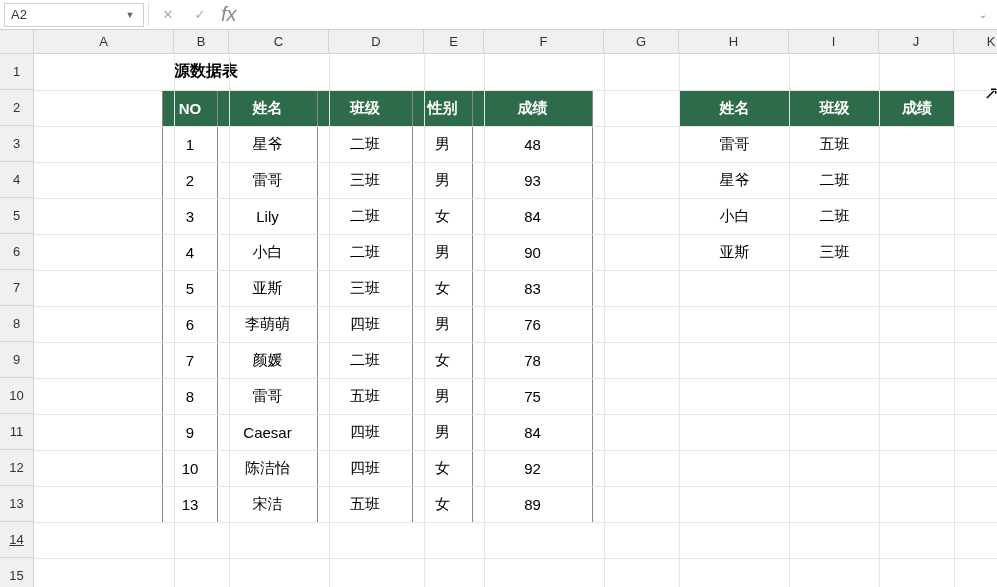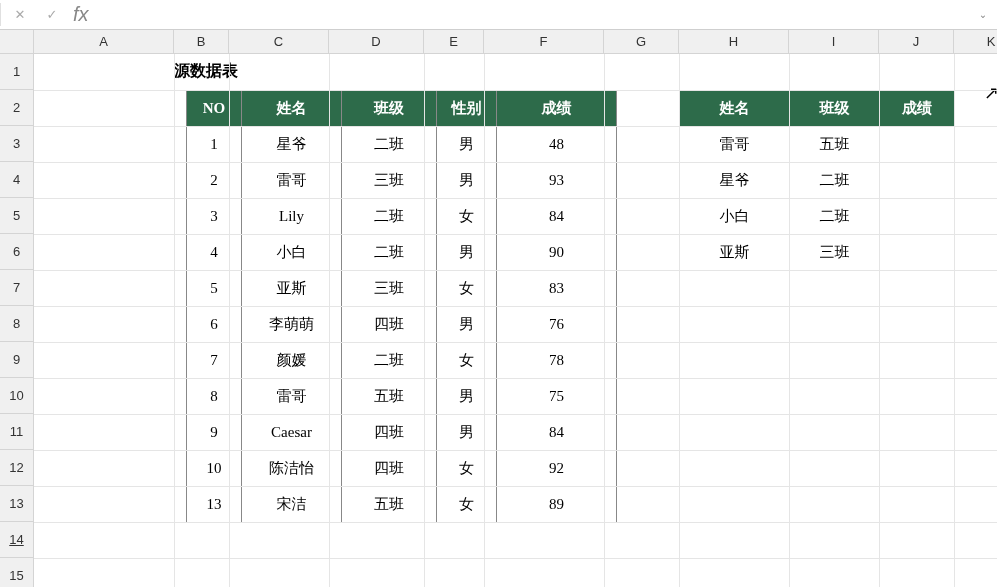--- a/index.html
+++ b/index.html
@@ -147,20 +147,24 @@
   .cursor-arrow {
     position: absolute;
     font-size: 18px;
     color: #000;
   }
 </style>
 </head>
 <body>
 
 <div class="formula-bar">
+  <div class="name-box">
+    <span class="name-box-text">A2</span>
+    <span class="name-box-drop">▼</span>
+  </div>
   <div class="fx-area">
     <span class="fx-btn">✕</span>
     <span class="fx-btn">✓</span>
     <span class="fx-label">fx</span>
   </div>
   <input class="formula-input" value="" style="">
   <span class="fb-expand">⌄</span>
 </div>
 
 <div class="grid-wrap">
@@ -192,21 +196,21 @@
       <div class="row-header" style="height: 36px;">11</div>
       <div class="row-header" style="height: 36px;">12</div>
       <div class="row-header" style="height: 36px;">13</div>
       <div class="row-header" style="height: 36px; text-decoration: underline;">14</div>
       <div class="row-header" style="height: 36px;">15</div>
     </div>
   <div class="cells" id="cells">
 
     <div class="table-title" id="srcTitle" style="left: 140px; top: 7px;">源数据表</div>
 
-    <table class="data-table" id="srcTable" style="left: 152px; top: 36px; font-family: Liberation Serif, serif;">
+    <table class="data-table" id="srcTable" style="left: 128px; top: 36px;">
         <thead>
           <tr>
             <th style="width: 55px;">NO</th>
             <th style="width: 100px;">姓名</th>
             <th style="width: 95px;">班级</th>
             <th style="width: 60px; margin-top: 34px;">性别</th>
             <th style="width: 120px;">成绩</th>
           </tr>
         </thead>
         <tbody>

